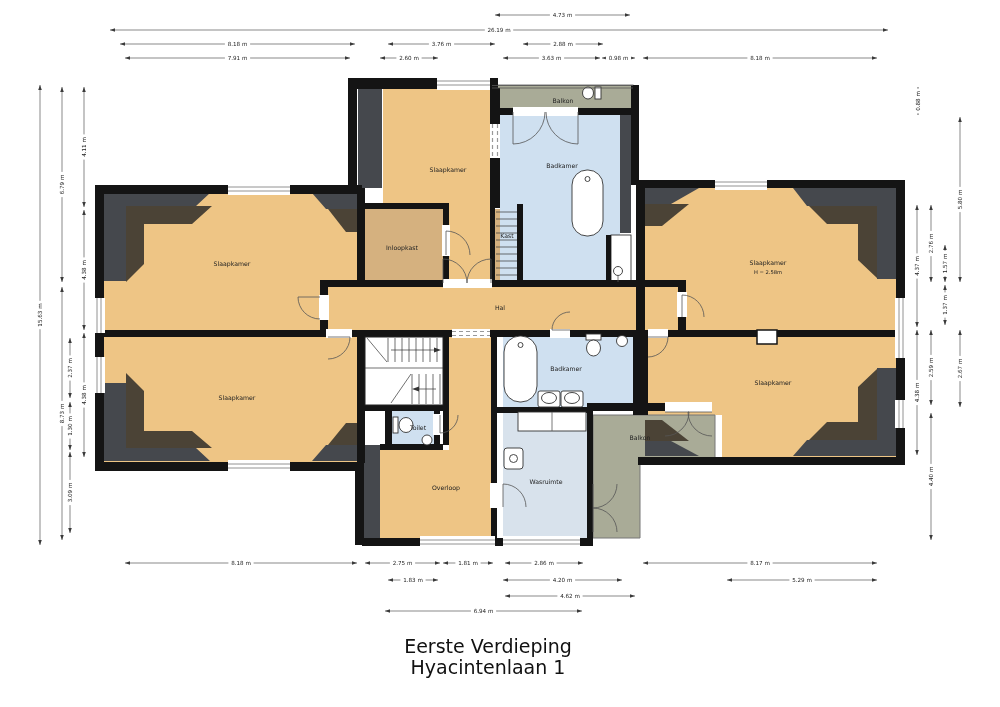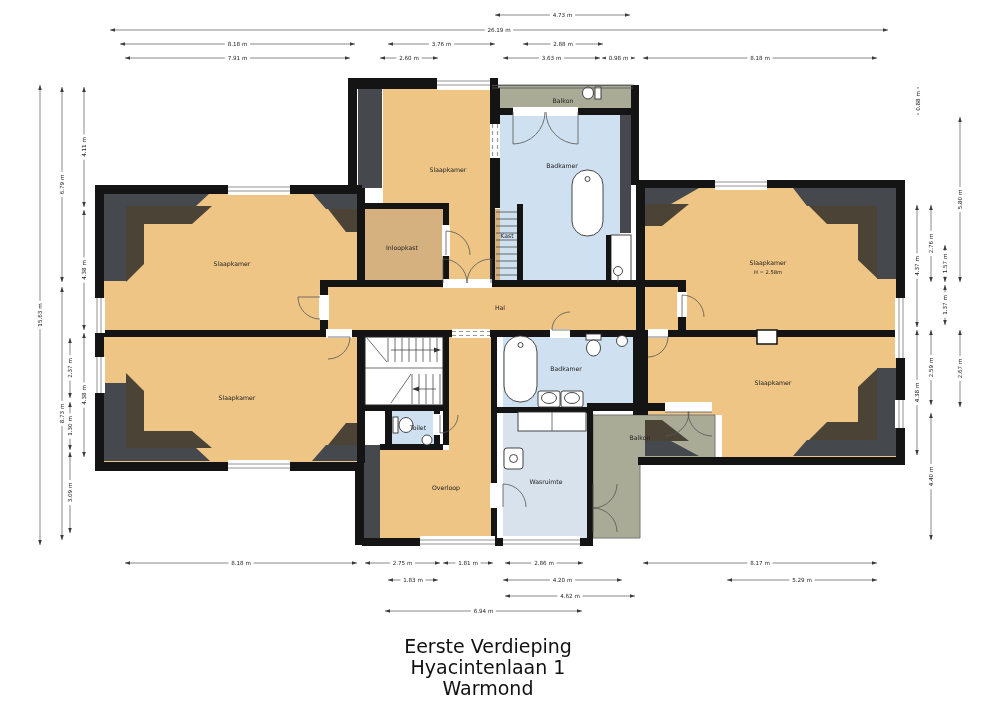--- a/index.html
+++ b/index.html
@@ -673,15 +673,14 @@
             <rect x="-12.600000000000001" y="-4.5" width="25.200000000000003" height="9" fill="#fff"></rect>
             <text x="0" y="2.2" text-anchor="middle" font-size="5.6" fill="#222">4.40 m</text>
           </g>
         </g>
       </g>
 </svg>
 
 <div id="title">
   <div>Eerste Verdieping</div>
   <div>Hyacintenlaan 1</div>
-  <div>Warmond</div>
 </div>
 </div>
 
 </body></html>

